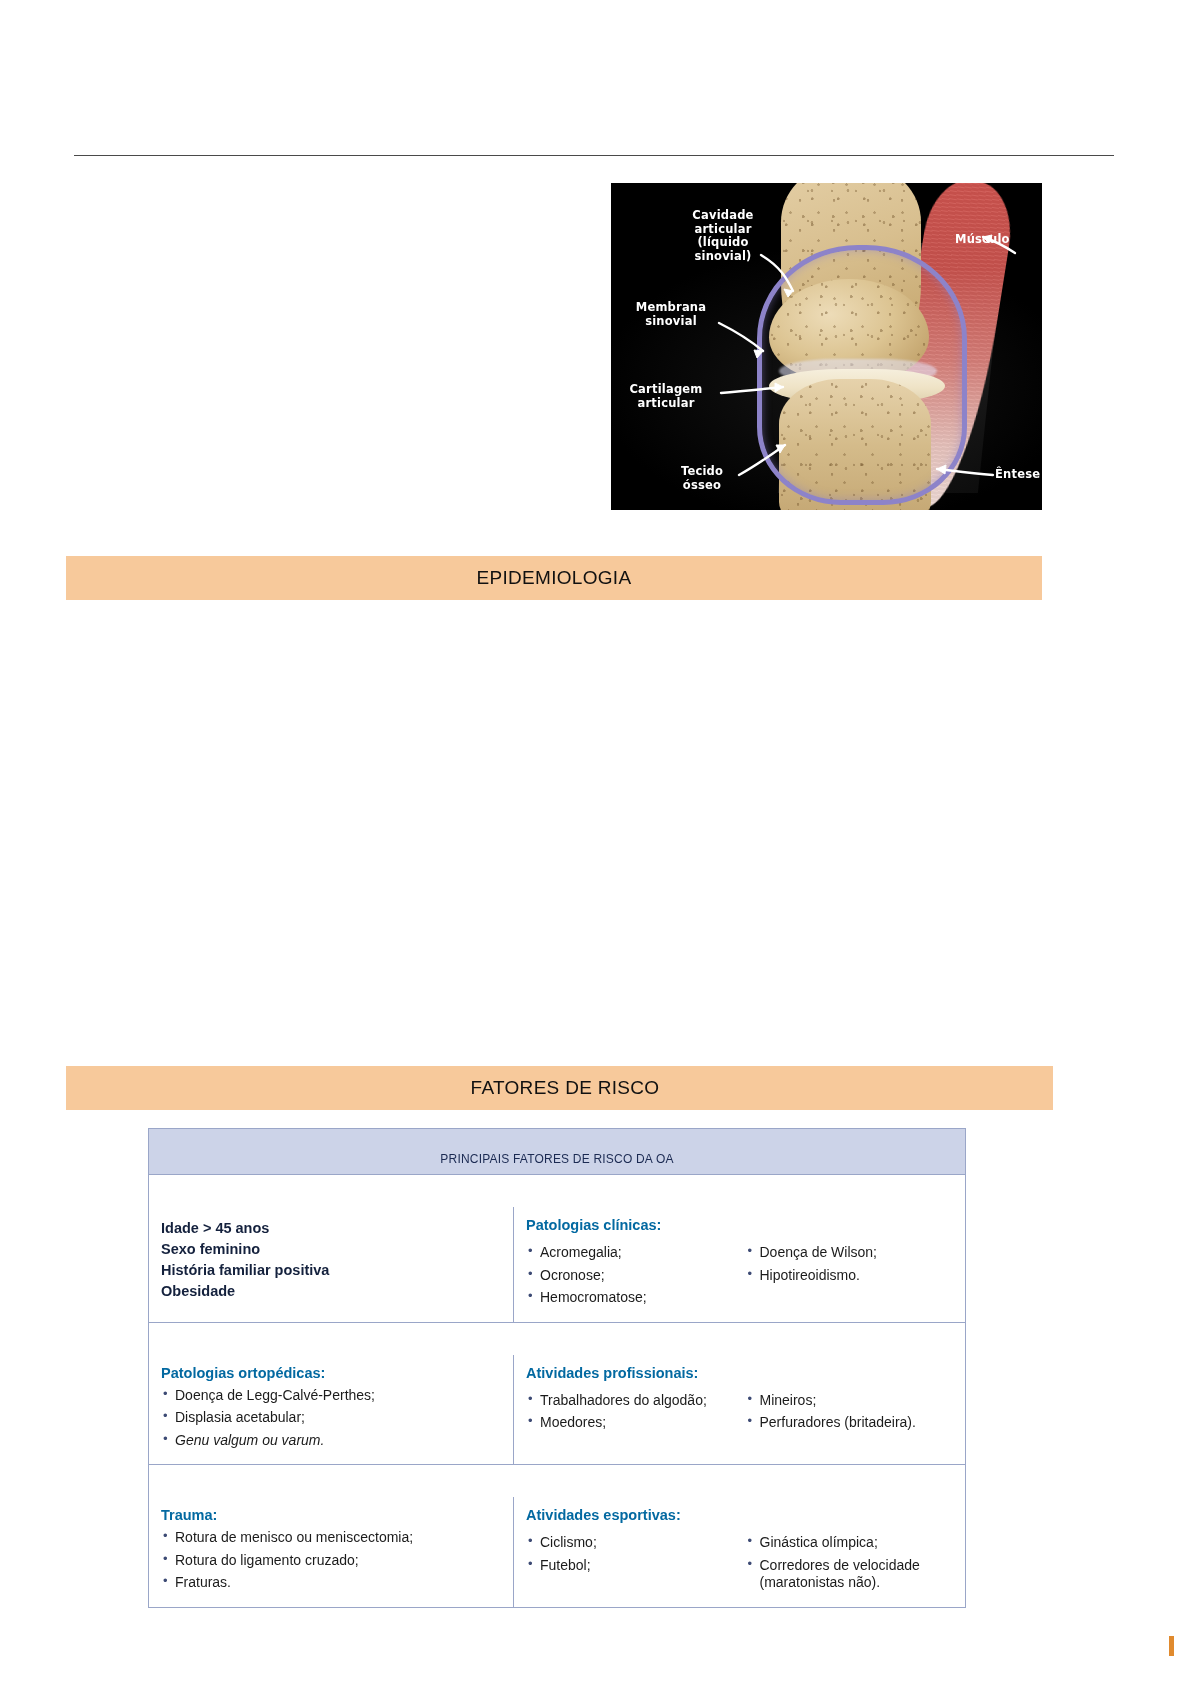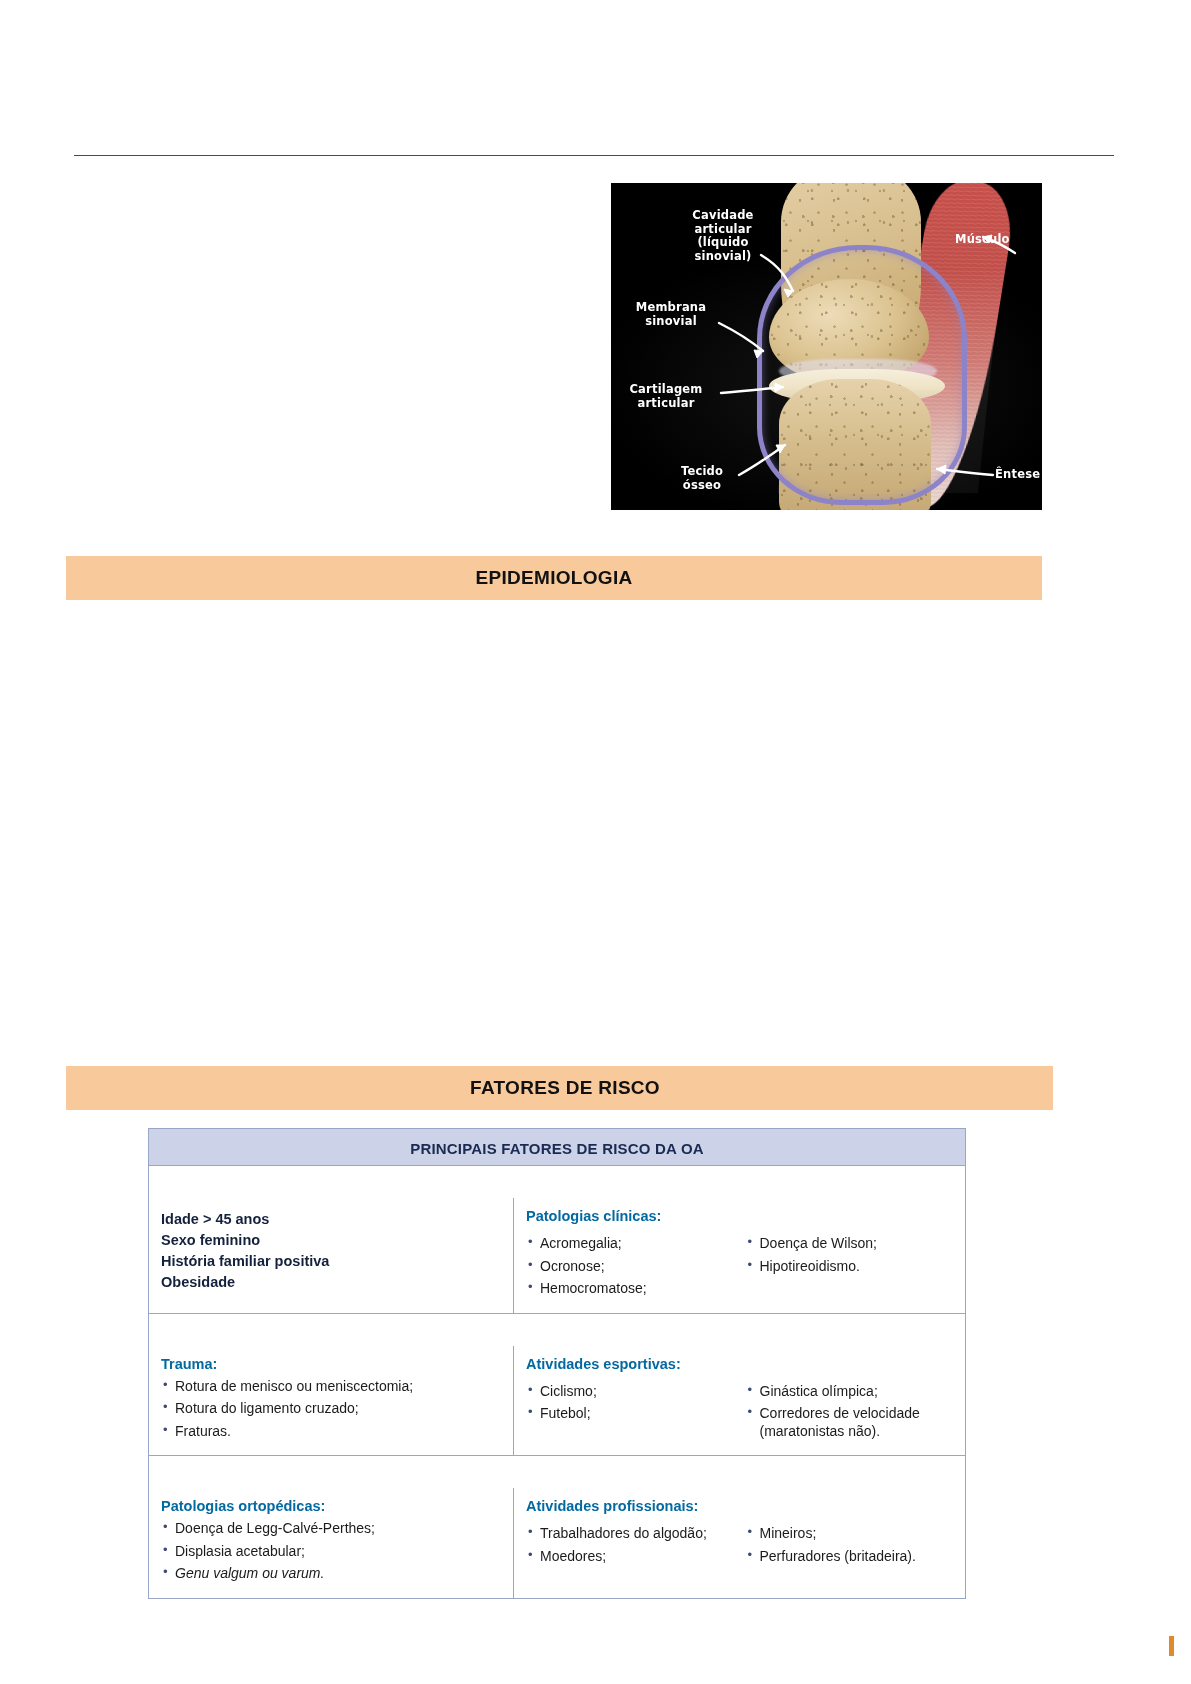--- a/index.html
+++ b/index.html
@@ -178,21 +178,21 @@
     left: 66px;
     width: 976px;
     height: 44px;
     background: #f7c99b;
     display: flex;
     align-items: center;
     justify-content: center;
   }
   .banner span {
     font-family: "Liberation Sans", sans-serif;
-    font-weight: bold;
+    font-weight: normal;
     font-size: 19px;
     letter-spacing: .3px;
     color: #111;
   }
   #banner-epidemiologia { top: 556px; }
   #banner-fatores-risco { top: 1066px; padding-left: 11px; }
 
   
   .risk-table {
     position: absolute;
@@ -200,24 +200,24 @@
     top: 1128px;
     width: 818px;
     border: 1px solid #9aa6c8;
     background: #ffffff;
     font-family: "Liberation Sans", sans-serif;
     box-sizing: border-box;
   }
   .risk-title {
     background: #ccd3e8;
     text-align: center;
-    font-weight: bold;
-    font-size: 15px;
+    font-weight: normal;
+    font-size: 12px;
     color: #1b2a52;
-    padding: 11px 0 8px;
+    padding: 23px 0 8px;
     border-bottom: 1px solid #9aa6c8;
     letter-spacing: .2px;
   }
   .risk-row {
     display: flex;
     border-bottom: 1px solid #9aa6c8;
     margin-top: 32px;
   }
   .risk-row:last-child { border-bottom: none; }
   .risk-col-left {
@@ -364,57 +364,57 @@
           <div>
             <div class="rf-item">Doença de Wilson;</div>
             <div class="rf-item">Hipotireoidismo.</div>
           </div>
         </div>
       </div>
     </div>
 
     <div class="risk-row">
       <div class="risk-col-left">
+        <div class="rf-head">Patologias ortopédicas:</div>
+        <div class="rf-item">Doença de Legg-Calvé-Perthes;</div>
+        <div class="rf-item">Displasia acetabular;</div>
+        <div class="rf-item rf-italic">Genu valgum ou varum.</div>
+      </div>
+      <div class="risk-col-right">
+        <div class="rf-head">Atividades profissionais:</div>
+        <div class="rf-two">
+          <div>
+            <div class="rf-item">Trabalhadores do algodão;</div>
+            <div class="rf-item">Moedores;</div>
+          </div>
+          <div>
+            <div class="rf-item">Mineiros;</div>
+            <div class="rf-item">Perfuradores (britadeira).</div>
+          </div>
+        </div>
+      </div>
+    </div>
+
+    <div class="risk-row">
+      <div class="risk-col-left">
         <div class="rf-head">Trauma:</div>
         <div class="rf-item">Rotura de menisco ou meniscectomia;</div>
         <div class="rf-item">Rotura do ligamento cruzado;</div>
         <div class="rf-item">Fraturas.</div>
       </div>
       <div class="risk-col-right">
         <div class="rf-head">Atividades esportivas:</div>
         <div class="rf-two">
           <div>
             <div class="rf-item">Ciclismo;</div>
             <div class="rf-item">Futebol;</div>
           </div>
           <div>
             <div class="rf-item">Ginástica olímpica;</div>
             <div class="rf-item">Corredores de velocidade (maratonistas não).</div>
           </div>
         </div>
       </div>
     </div>
-
-    <div class="risk-row">
-      <div class="risk-col-left">
-        <div class="rf-head">Patologias ortopédicas:</div>
-        <div class="rf-item">Doença de Legg-Calvé-Perthes;</div>
-        <div class="rf-item">Displasia acetabular;</div>
-        <div class="rf-item rf-italic">Genu valgum ou varum.</div>
-      </div>
-      <div class="risk-col-right">
-        <div class="rf-head">Atividades profissionais:</div>
-        <div class="rf-two">
-          <div>
-            <div class="rf-item">Trabalhadores do algodão;</div>
-            <div class="rf-item">Moedores;</div>
-          </div>
-          <div>
-            <div class="rf-item">Mineiros;</div>
-            <div class="rf-item">Perfuradores (britadeira).</div>
-          </div>
-        </div>
-      </div>
-    </div>
   </div>
 
   <div class="edge-mark"></div>
 </div>
 
 </body></html>

